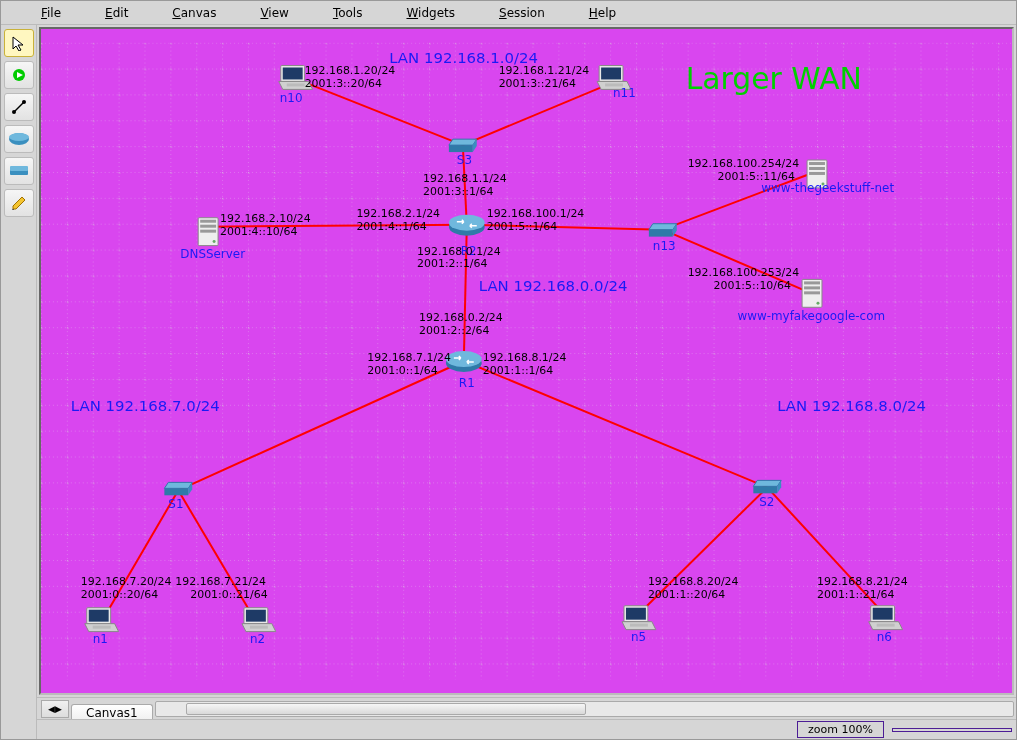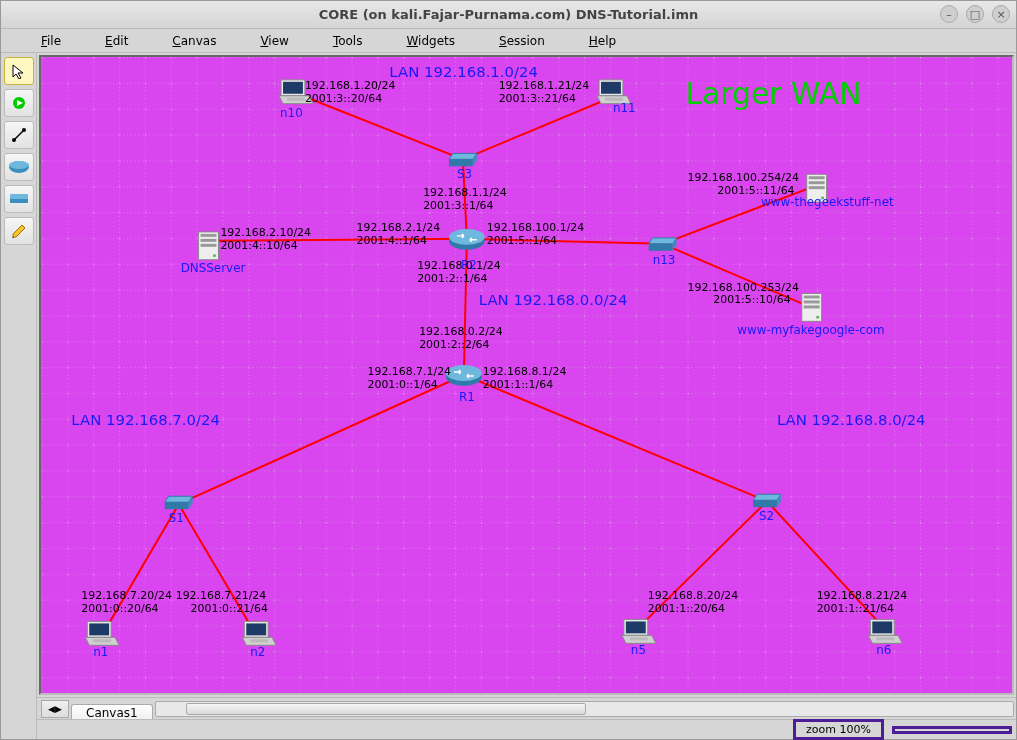--- a/index.html
+++ b/index.html
@@ -19,40 +19,32 @@
   #mainarea { flex:1; display:flex; flex-direction:column; min-width:0; }
   #canvaswrap { flex:1; position:relative; border:2px inset #bbb; margin:2px; background:#d946ef; overflow:hidden; }
   #canvas { position:absolute; inset:0; }
   #footer { display:flex; flex-direction:column; }
   #tabsrow { height:22px; display:flex; align-items:center; background:#d6d6d6; border-top:1px solid #bbb; }
   .tabarrow { width:28px; height:18px; margin-left:4px; border:1px solid #aaa; background:linear-gradient(#f0f0f0,#ddd); display:flex; align-items:center; justify-content:center; font-size:9px; cursor:pointer; }
   .tab { height:26px; padding:1px 14px 12px 14px; margin-left:2px; border:1px solid #aaa; border-bottom:none; background:linear-gradient(#fff,#e6e6e6); border-radius:3px 3px 0 0; font-size:12px; cursor:pointer;margin-top:17px; }
   #hsb { flex:1; height:16px; margin:1px 2px; border:1px solid #aaa; background:#e8e8e8; position:relative; border-radius:2px; }
   #hsb .thumb { position:absolute; left:30px; top:1px; bottom:1px; width:400px; background:linear-gradient(#f6f6f6,#d9d9d9); border:1px solid #aaa; border-radius:2px; }
   #statusbar { height:20px; border-top:1px solid #bbb; background:#d6d6d6; display:flex; align-items:center; }
-  #statusbar .cell { border:3px solid #4c1d95; padding:1px 10px; margin:1px 4px; font-size:11px; }
+  #statusbar .cell { border:1px solid #4c1d95; padding:1px 10px; margin:1px 4px; font-size:11px; }
   svg text { font-family:"DejaVu Sans", sans-serif; }
   .iplabel { font-size:11px; fill:#000; }
   .nodelabel { font-size:12px; fill:#1a1af5; }
   .lanlabel { font-size:15px; fill:#1a1af5; }
   .biglabel { font-size:30px; fill:#00d000; }
   .link { stroke:#ff0000; stroke-width:2; }
 </style>
 </head>
 <body>
 
 <div id="window">
-  <div id="titlebar">
-    <div class="title">CORE (on kali.Fajar-Purnama.com) DNS-Tutorial.imn</div>
-    <div class="winbtns">
-      <div class="winbtn">–</div>
-      <div class="winbtn">□</div>
-      <div class="winbtn">×</div>
-    </div>
-  </div>
 
   <div id="menubar">
     <div class="menuitem"><u>F</u>ile</div>
     <div class="menuitem"><u>E</u>dit</div>
     <div class="menuitem"><u>C</u>anvas</div>
     <div class="menuitem"><u>V</u>iew</div>
     <div class="menuitem"><u>T</u>ools</div>
     <div class="menuitem"><u>W</u>idgets</div>
     <div class="menuitem"><u>S</u>ession</div>
     <div class="menuitem"><u>H</u>elp</div>

